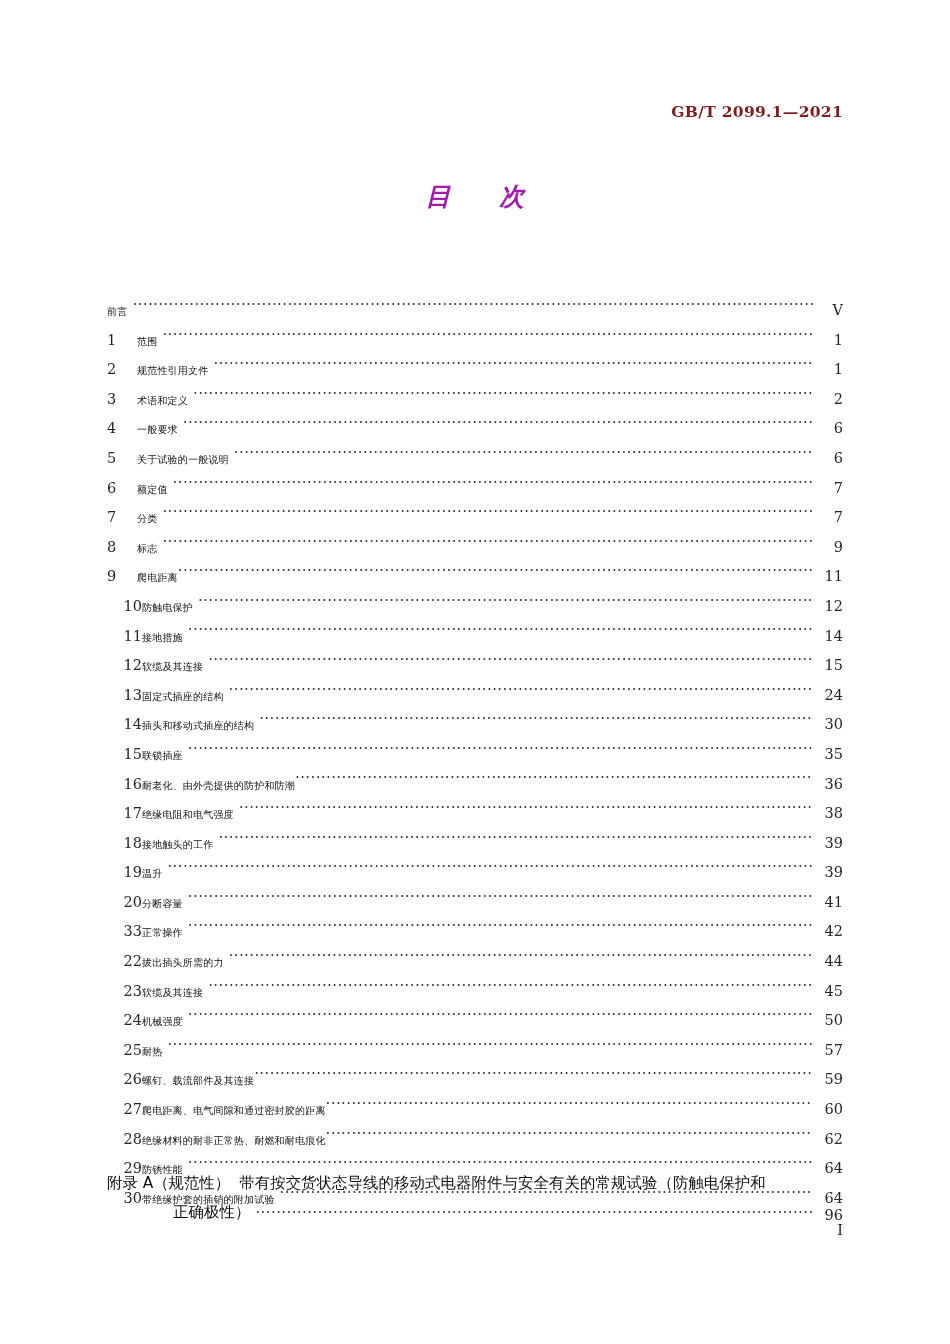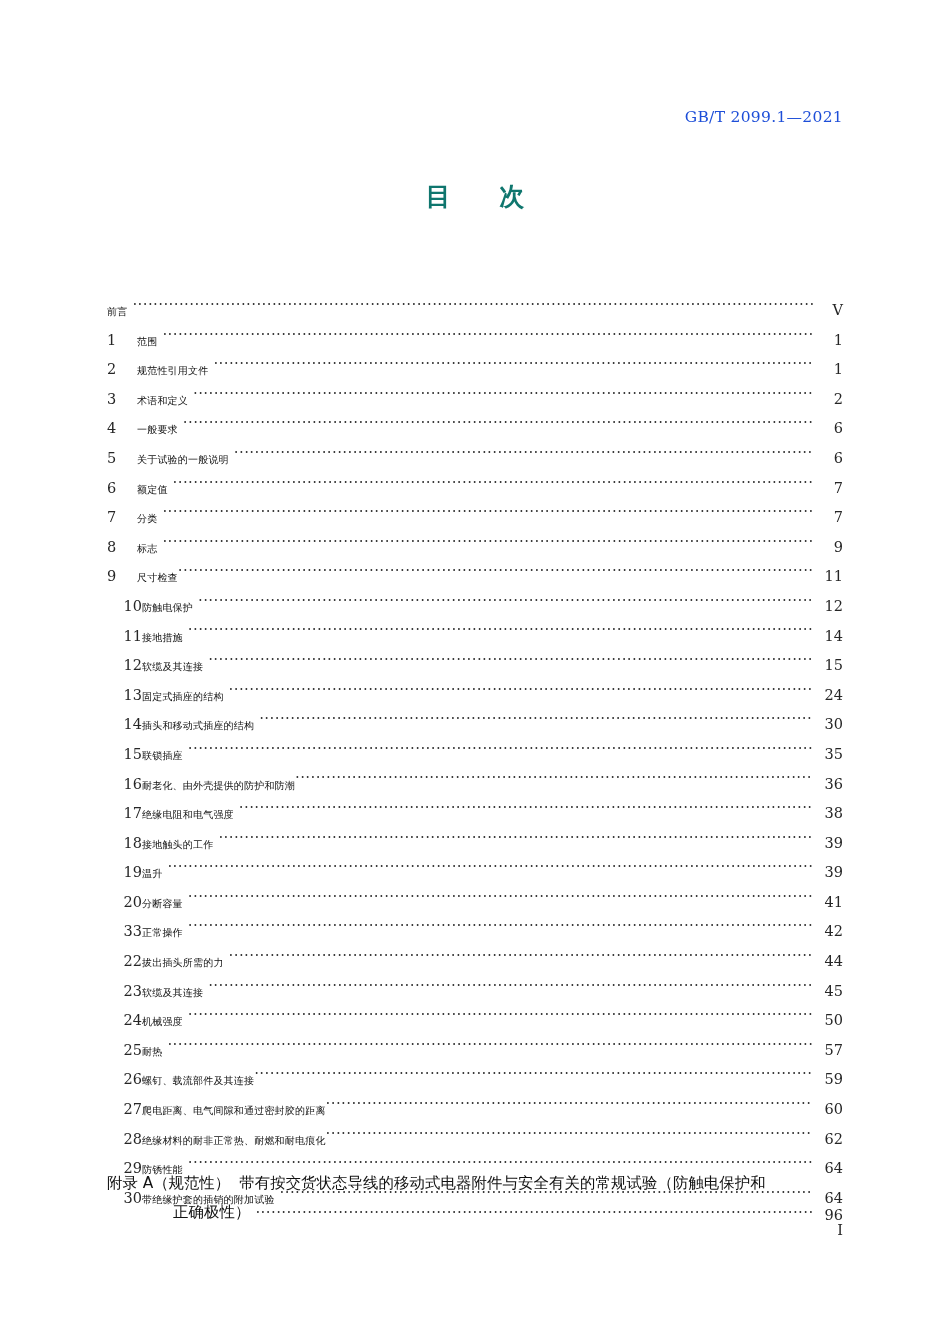--- a/index.html
+++ b/index.html
@@ -20,43 +20,44 @@
     position: absolute;
     inset: 0;
     width: 950px;
     height: 1344px;
     overflow: hidden;
   }
 
   
   .running-head {
     position: absolute;
-    top: 108px;
+    top: 102px;
     right: 107px;
     font-family: "DejaVu Serif", "Liberation Serif", serif;
-    font-weight: normal;
+    font-weight: bold;
     font-size: 15.5px;
     letter-spacing: 0.3px;
-    color: #1d4ed8;
+    color: #7f1d1d;
     white-space: nowrap;
   }
 
   
   .doc-title {
     position: absolute;
     top: 180px;
     left: 0;
     width: 950px;
     text-align: center;
     font-family: "DejaVu Sans", "Liberation Sans", sans-serif;
     font-weight: bold;
     font-size: 25px;
     letter-spacing: 20px;
     text-indent: 20px;
-    color: #0f766e;
+    color: #a21caf;
+    font-style: italic;
   }
 
   
   .toc {
     position: absolute;
     top: 261px;
     left: 107px;
     width: 736px;
   }
 
@@ -219,21 +220,21 @@
         <span class="toc-page">7</span>
       </div>
       <div class="toc-row">
         <span class="toc-num">8</span>
         <span class="toc-label">标志</span>
         <span class="toc-dots"></span>
         <span class="toc-page">9</span>
       </div>
       <div class="toc-row">
         <span class="toc-num">9</span>
-        <span class="toc-label">尺寸检查</span>
+        <span class="toc-label">爬电距离</span>
         <span class="toc-dots tight"></span>
         <span class="toc-page">11</span>
       </div>
       <div class="toc-row">
         <span class="toc-num wide">10</span>
         <span class="toc-label">防触电保护</span>
         <span class="toc-dots"></span>
         <span class="toc-page">12</span>
       </div>
       <div class="toc-row">

